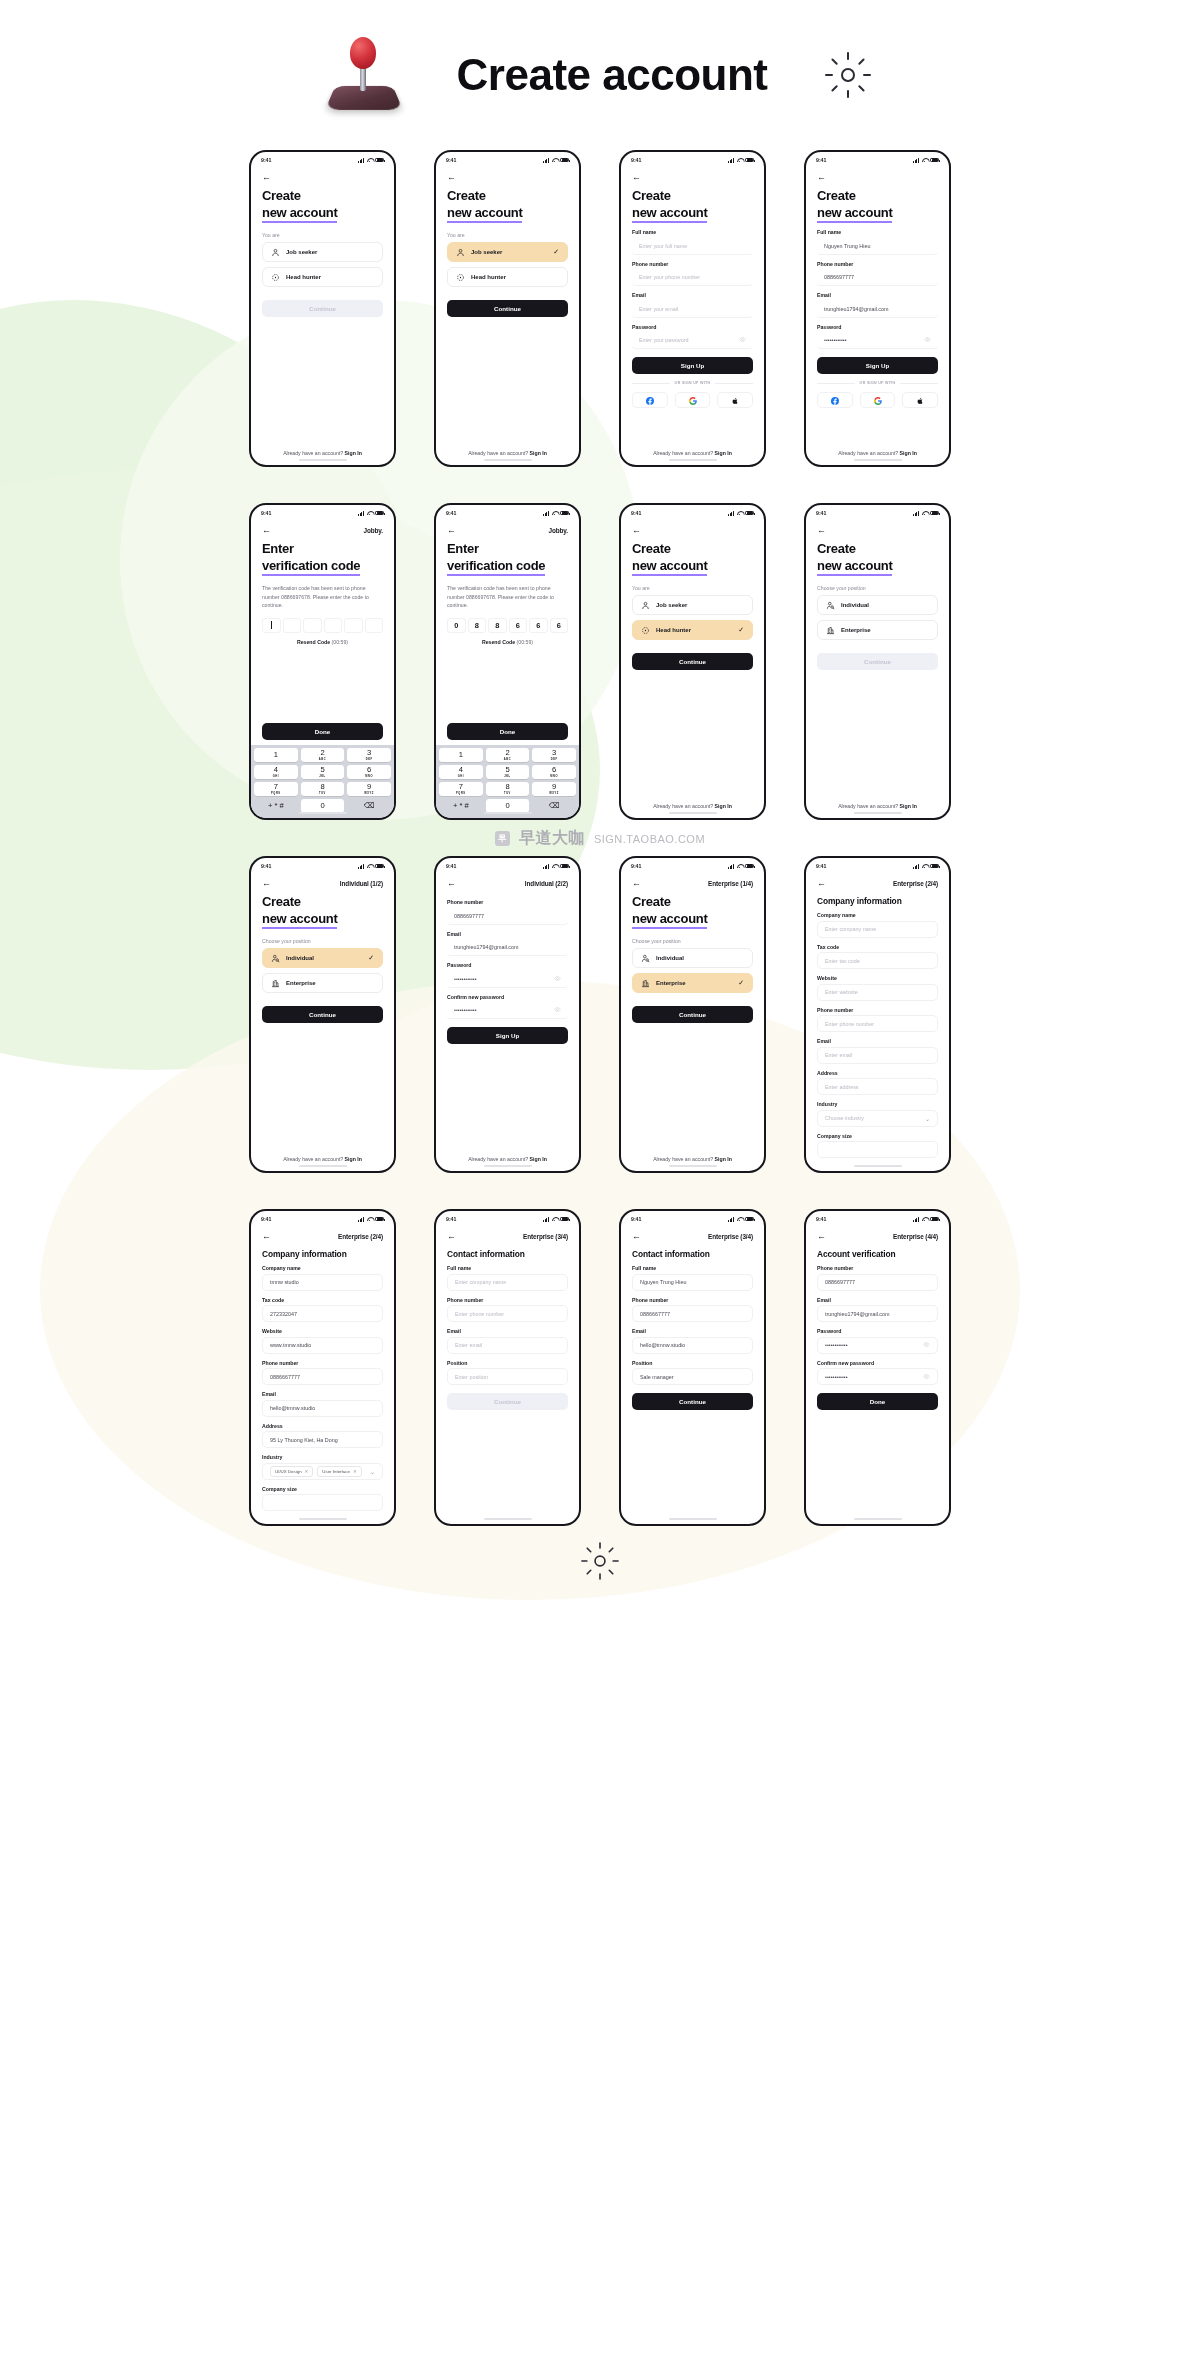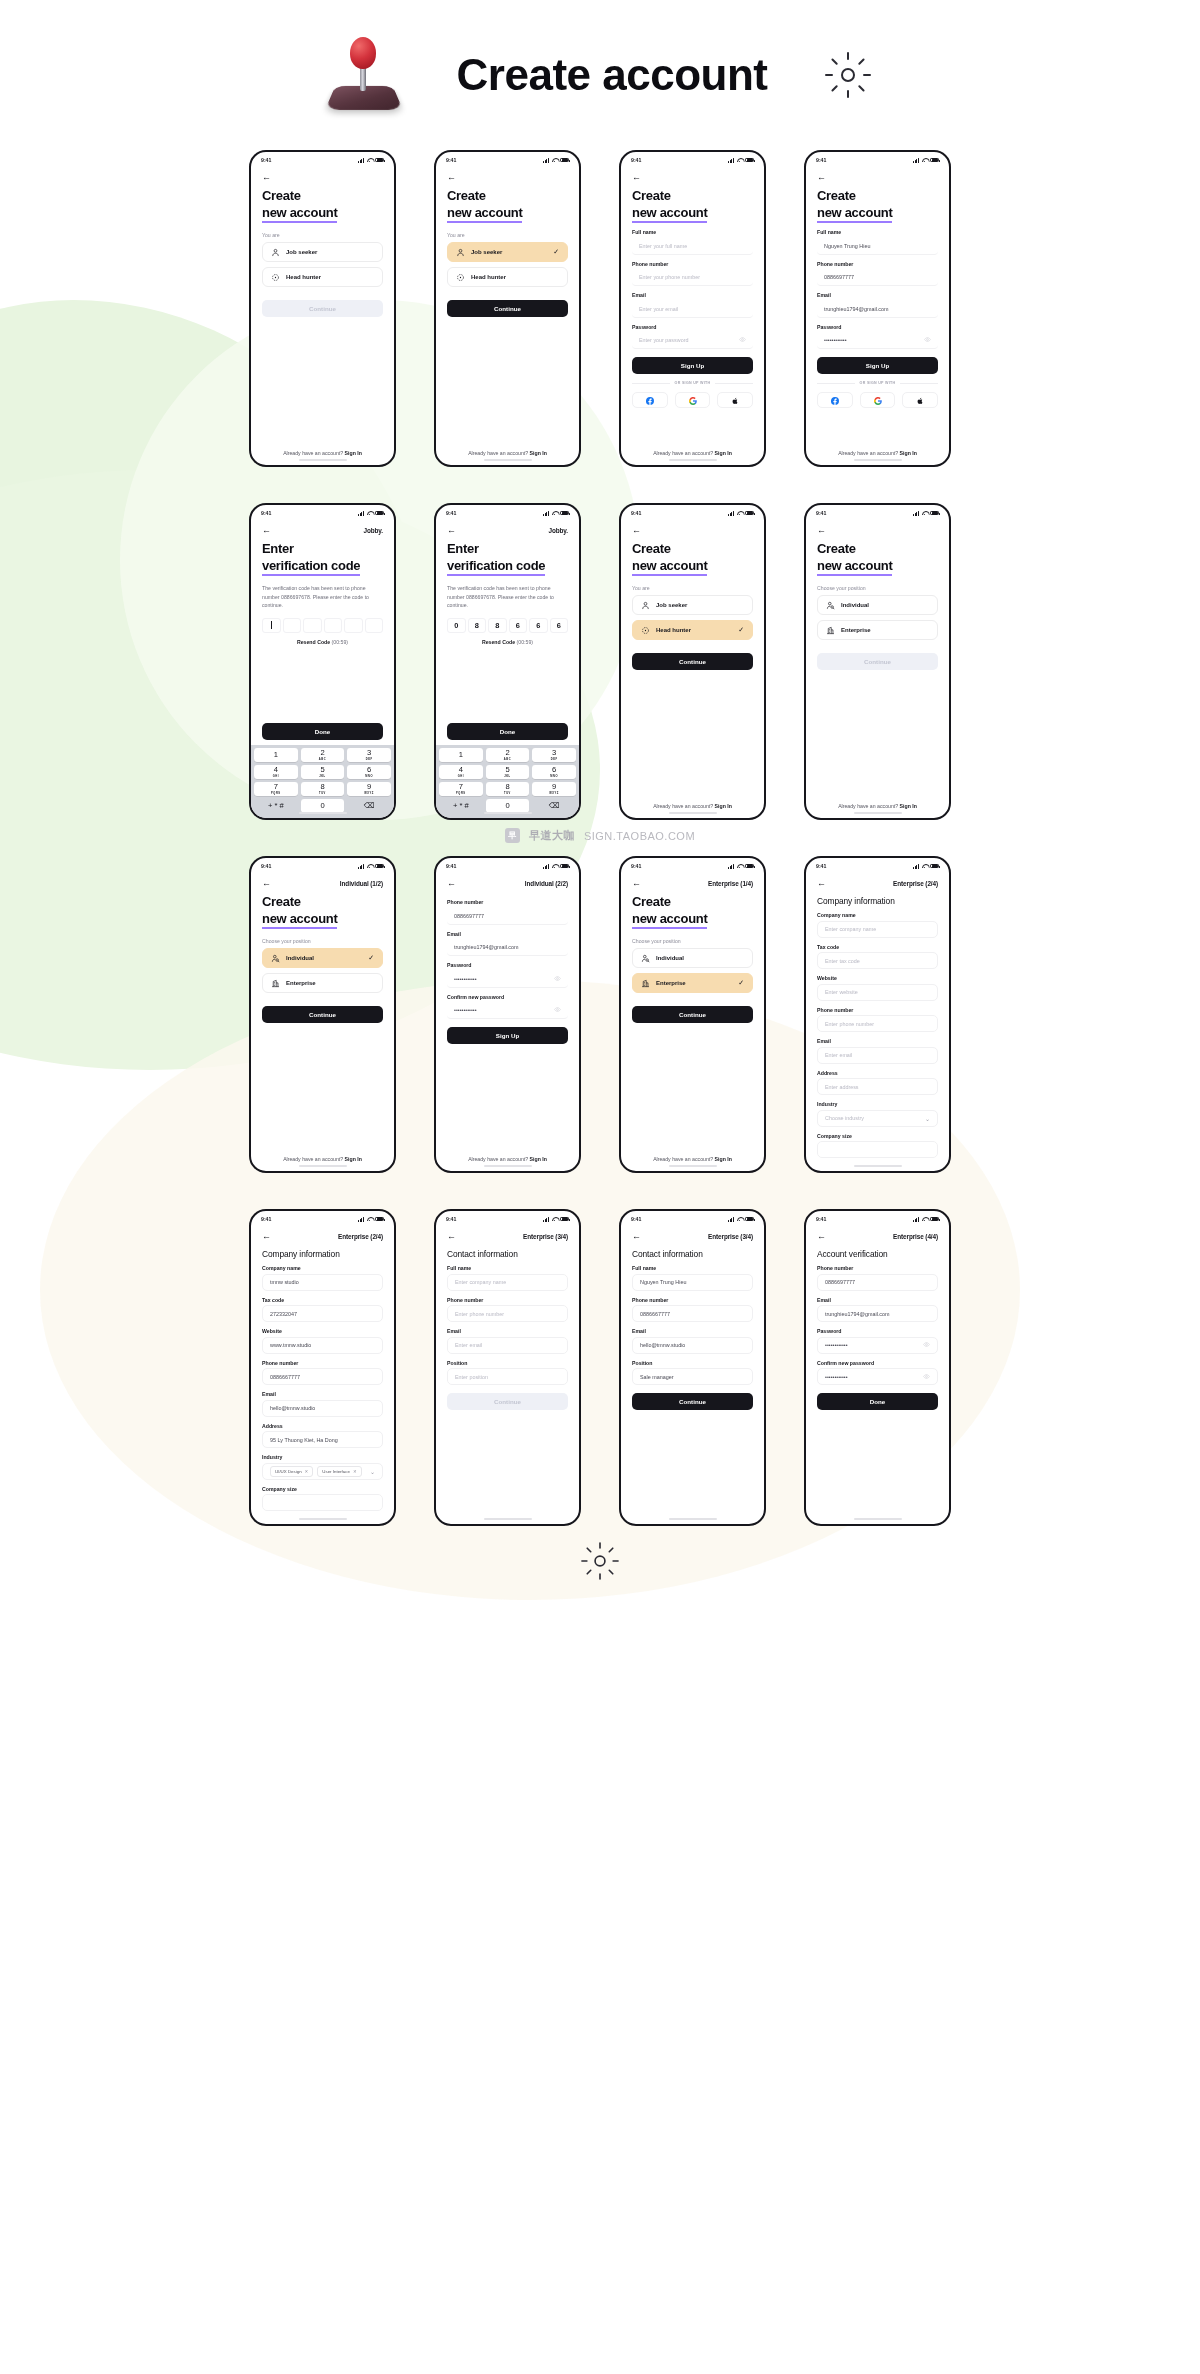--- a/index.html
+++ b/index.html
@@ -174,21 +174,21 @@
   .h-title {
     font-size: 13px; font-weight: 800; line-height: 1.32;
     color: #0d0d12; letter-spacing: -0.3px;
   }
   .h-title .ul {
     display: inline-block;
     border-bottom: 2px solid #9b7bff;
     padding-bottom: 0px;
   }
   .h-title2 {
-    font-size: 8.4px; font-weight: 400; color: #0d0d12; letter-spacing: -.1px;
+    font-size: 8.4px; font-weight: 700; color: #0d0d12; letter-spacing: -.1px;
     margin-top: 3px;
   }
 
   .sub-label {
     font-size: 5.2px; color: #8c8c99; margin-top: 9px; margin-bottom: 4px;
   }
   .field-label {
     font-size: 5.2px; font-weight: 700; color: #16161c;
     margin-top: 6px; margin-bottom: 2.5px;
   }
@@ -307,21 +307,21 @@
   }
   .tag .x { font-size: 4.4px; color: #9a9aa6; }
 
   .watermark {
     position: absolute; z-index: 6;
     left: 0; right: 0; top: 828px;
     display: flex; align-items: center; justify-content: center;
     gap: 9px;
     font-size: 11px; color: #b9b9bf; letter-spacing: .5px;
   }
-  .watermark .cn { font-size: 11px; color: #adadb4; font-weight: 700;}
+  .watermark .cn { font-size: 16px; color: #adadb4; font-weight: 700;}
   .watermark .logo {
     width: 15px; height: 15px; border-radius: 3px;
     background: #c9c9cf; display:flex; align-items:center; justify-content:center;
     color:#fff; font-size: 8px; font-weight: 700;
   }
 
   .footer-sun { position: relative; z-index: 5; height: 70px; display:flex; align-items:center; justify-content:center; }
   .footer-sun .sun-icon { transform: scale(.82); }
 </style>
 </head>

